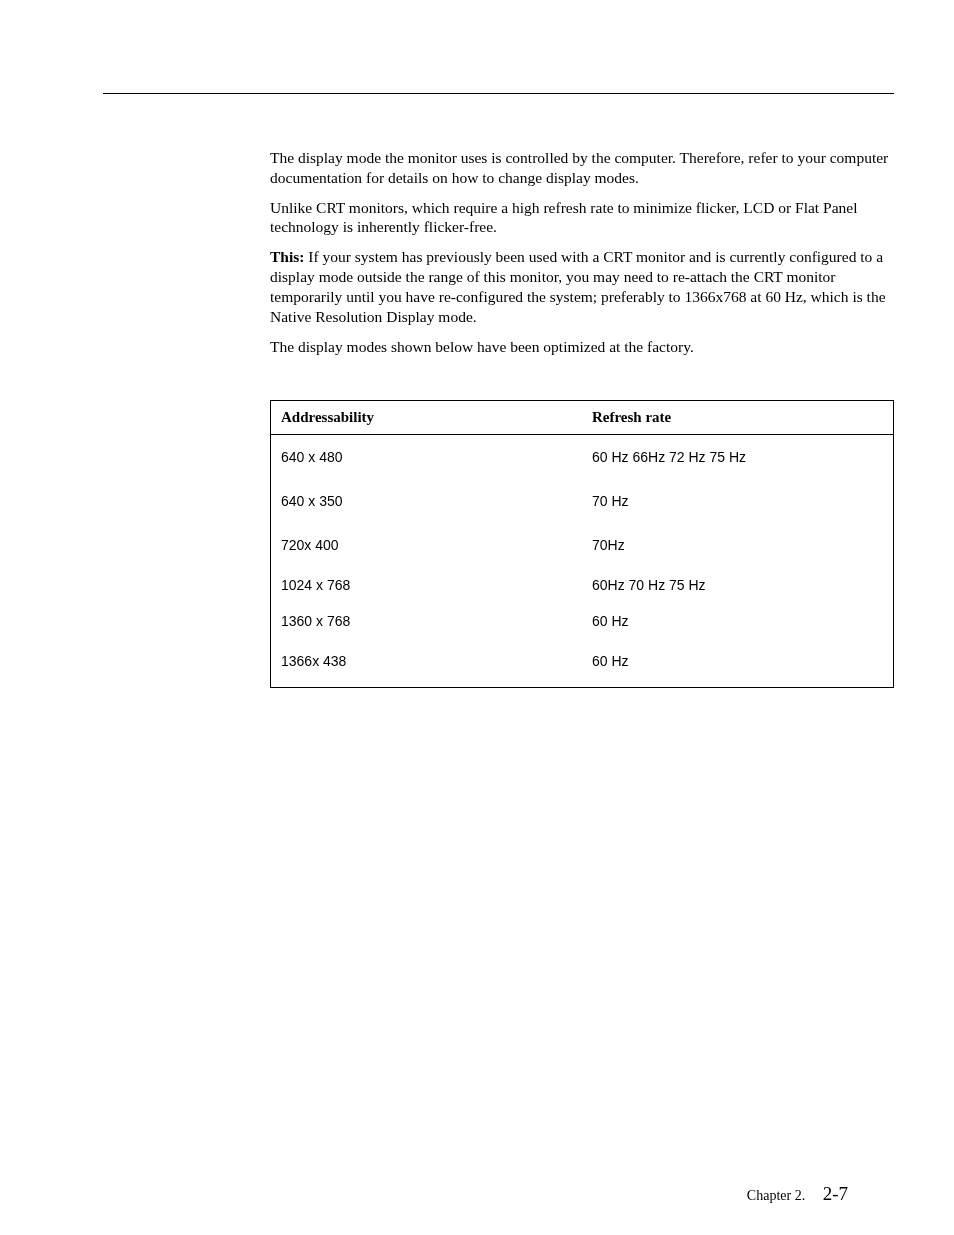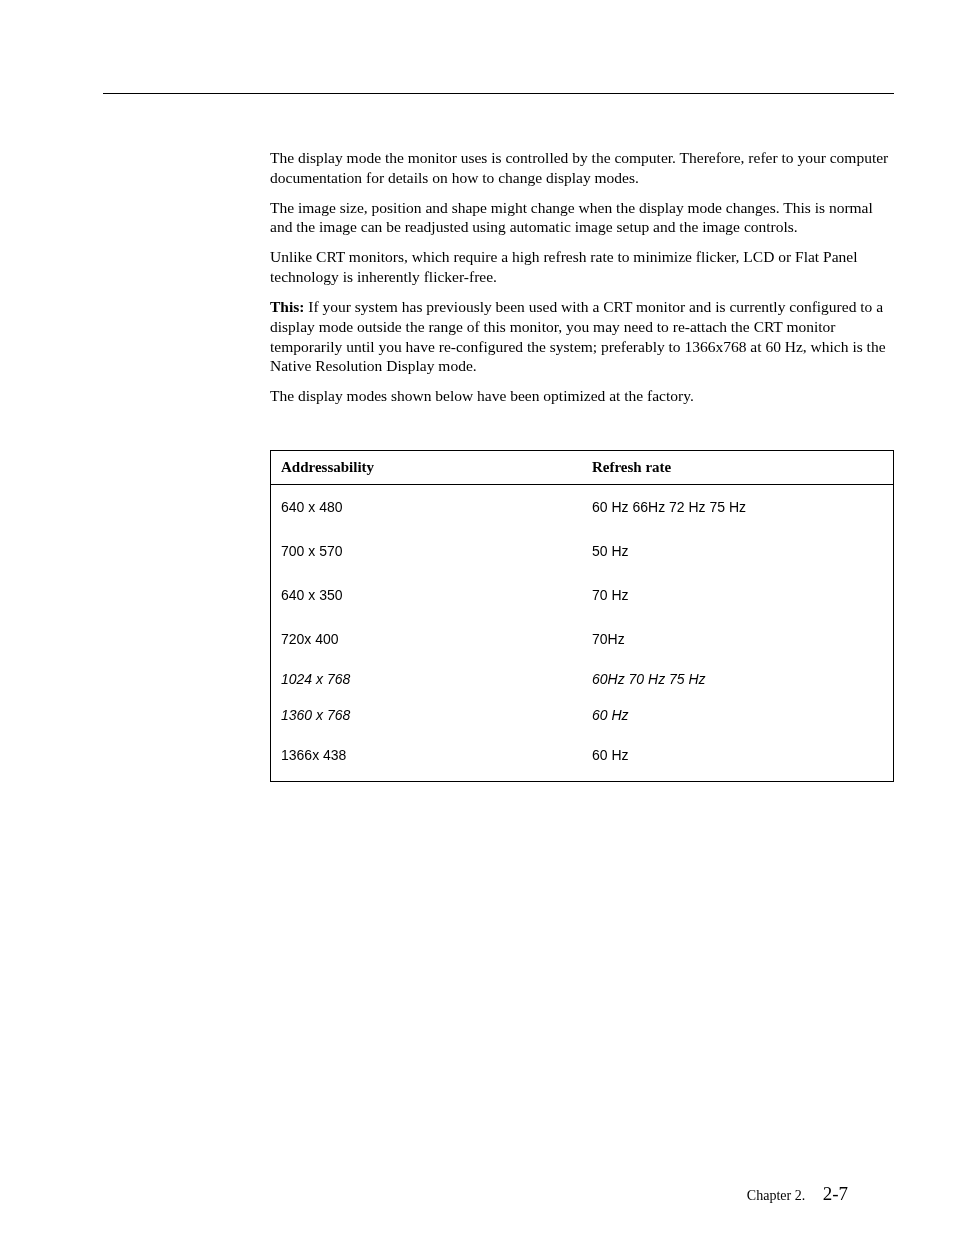--- a/index.html
+++ b/index.html
@@ -66,21 +66,20 @@
       padding: 14px 10px;
       border-bottom: none;
       vertical-align: middle;
     }
     tbody tr:last-child td {
       border-bottom: 1px solid #000;
       padding-bottom: 18px;
     }
     tbody tr.tight td {
       padding: 10px 10px;
-      font-style: italic;
     }
     .footer {
       position: absolute;
       bottom: 30px;
       right: 106px;
       font-size: 14px;
     }
     .footer .chapter {
       font-family: "Palatino Linotype", "Book Antiqua", Palatino, Georgia, serif;
       font-size: 14px;
@@ -92,43 +91,38 @@
     }
   </style>
 </head>
 <body>
 
 <div class="page">
   <div class="rule"></div>
 
   <div class="content">
     <p>The display mode the monitor uses is controlled by the computer. Therefore, refer to your computer documentation for details on how to change display modes.</p>
-    <p>The image size, position and shape might change when the display mode changes. This is normal and the image can be readjusted using automatic image setup and the image controls.</p>
     <p>Unlike CRT monitors, which require a high refresh rate to minimize flicker, LCD or Flat Panel technology is inherently flicker-free.</p>
     <p>
       <span class="note-label">This:</span><span>  If your system has previously been used with a CRT monitor and is currently configured to a display mode outside the range of this monitor, you may need to re-attach the CRT monitor temporarily until you have re-configured the system; preferably to 1366x768 at 60 Hz, which is the Native Resolution Display mode.</span>
     </p>
     <p>The display modes shown below have been optimized at the factory.</p>
 
     <div class="table-wrap">
       <table>
         <thead>
           <tr>
             <th>Addressability</th>
             <th>Refresh rate</th>
           </tr>
         </thead>
         <tbody>
           <tr>
             <td>640 x 480</td>
             <td>60 Hz   66Hz  72 Hz   75 Hz</td>
-          </tr>
-          <tr>
-            <td>700 x 570</td>
-            <td>50 Hz</td>
           </tr>
           <tr>
             <td>640 x 350</td>
             <td>70 Hz</td>
           </tr>
           <tr>
             <td>720x 400</td>
             <td>70Hz</td>
           </tr>
           <tr class="tight">

